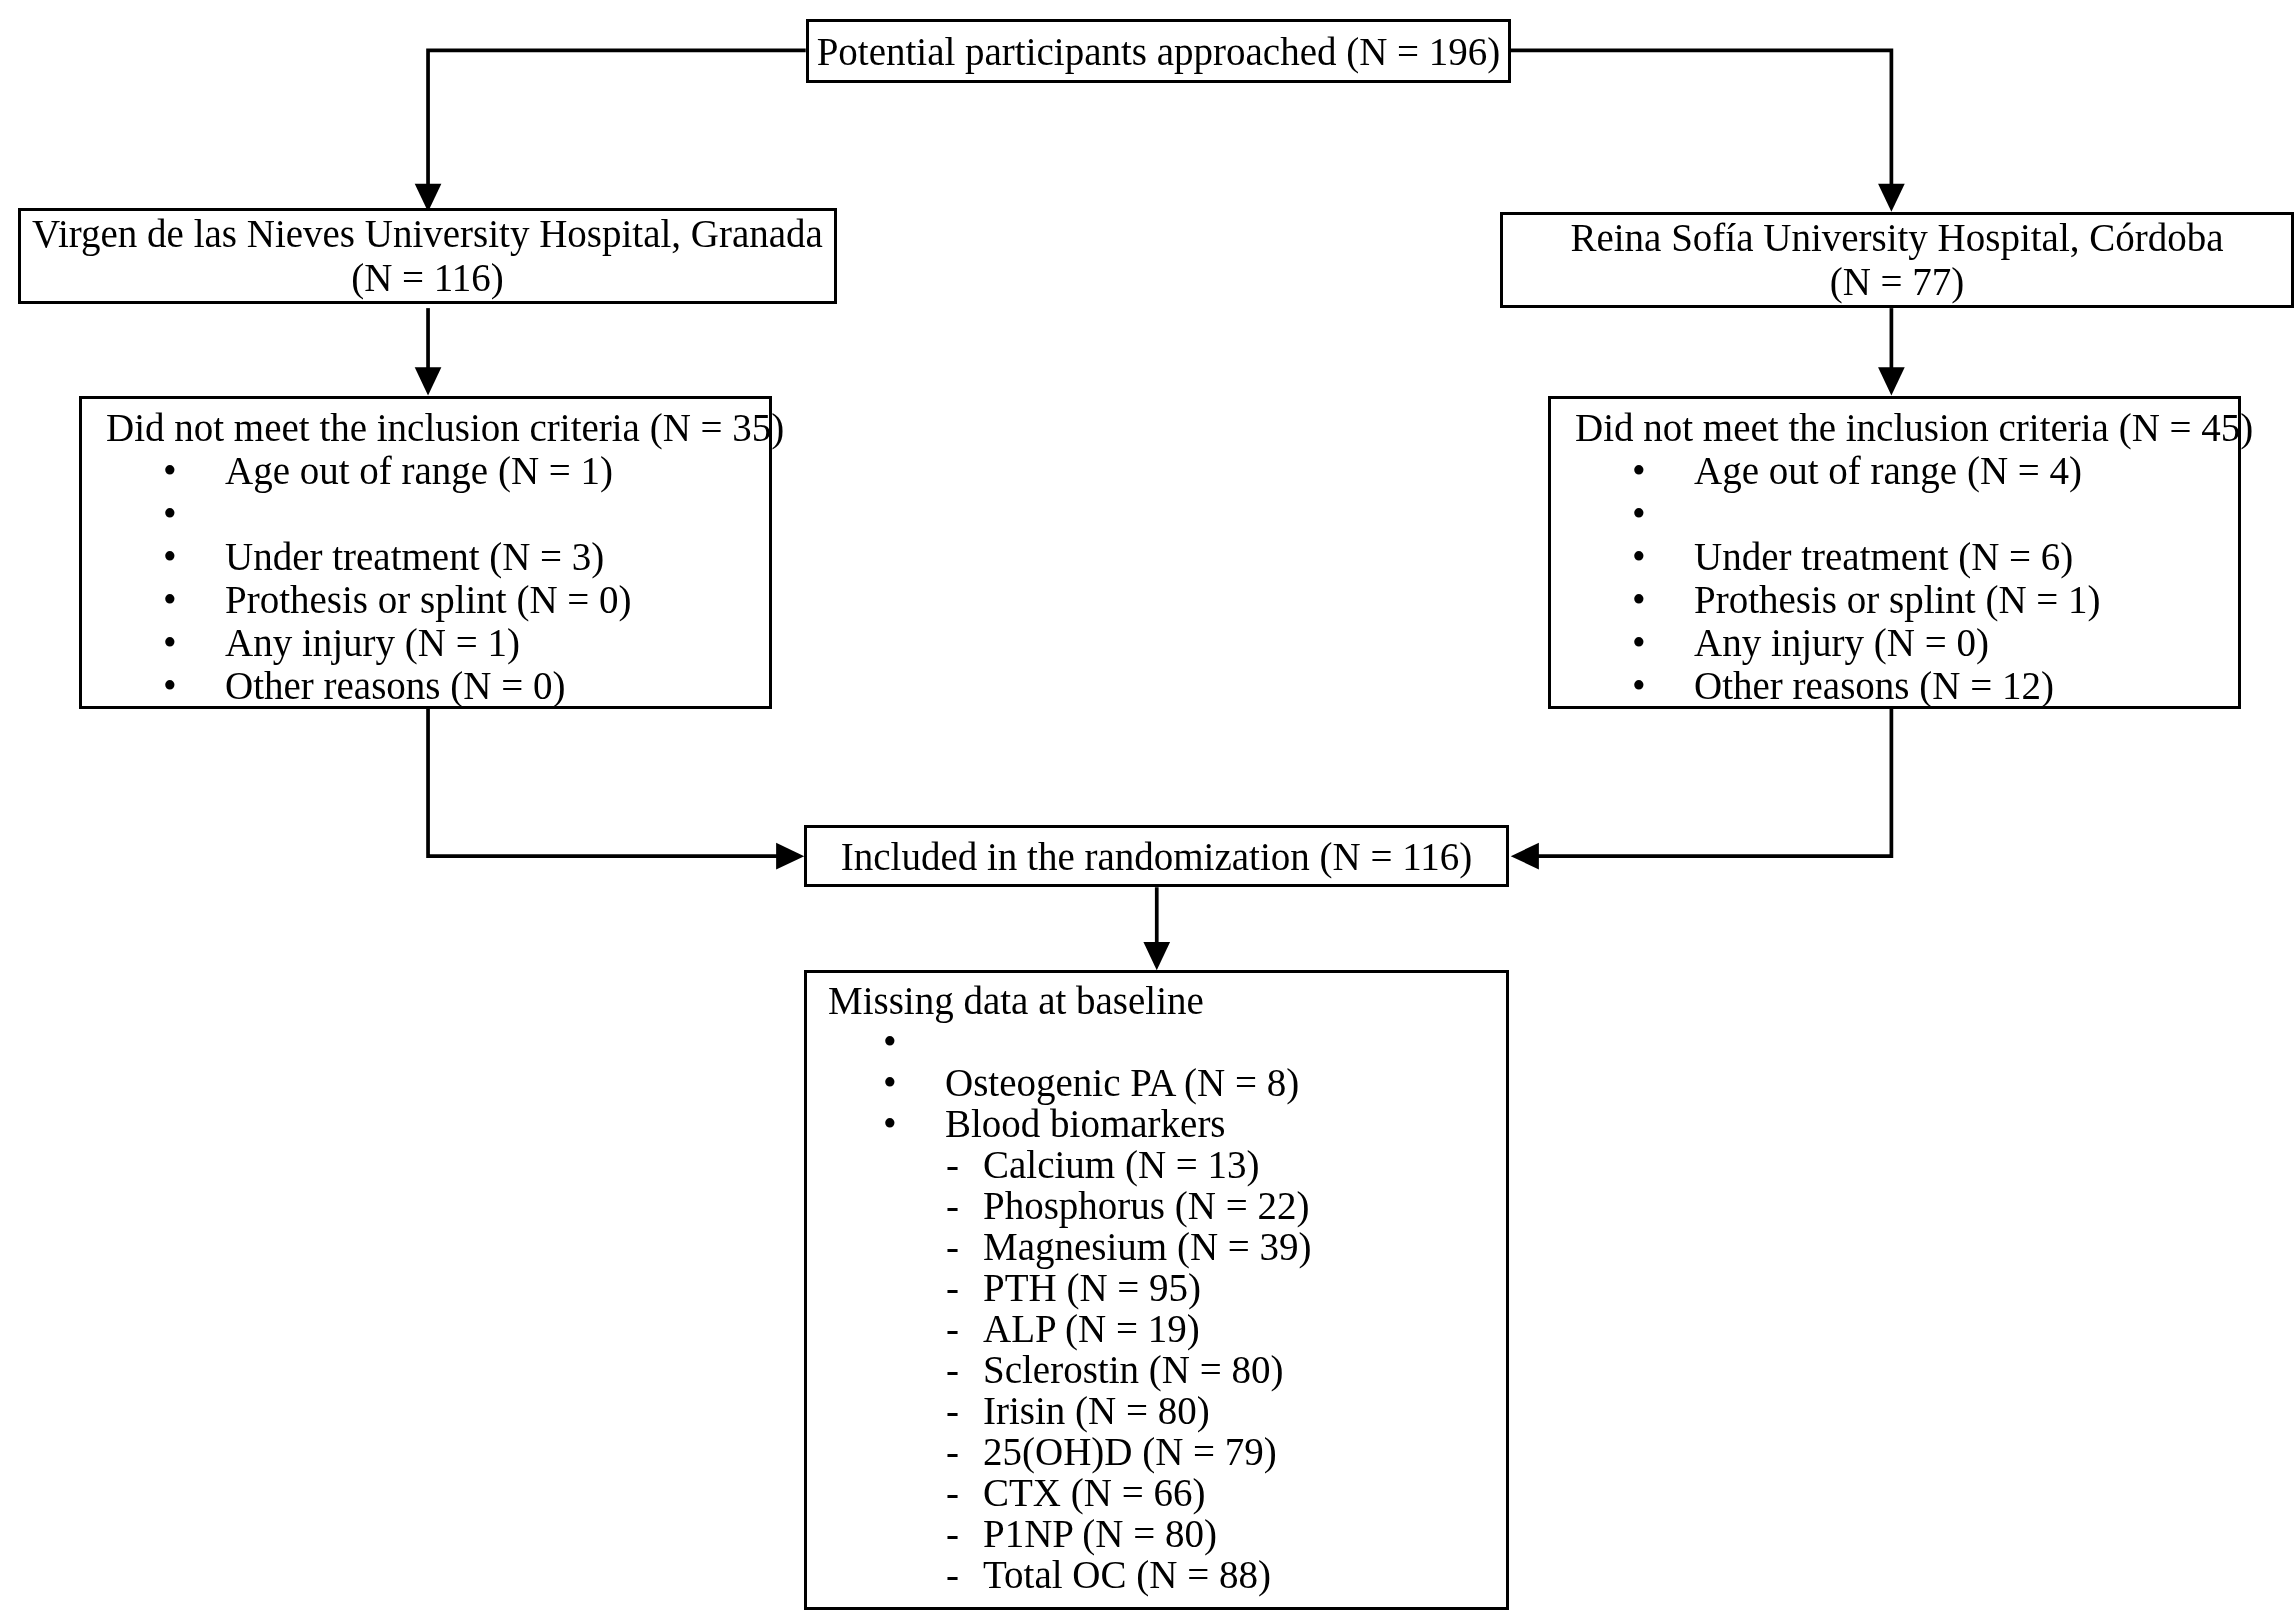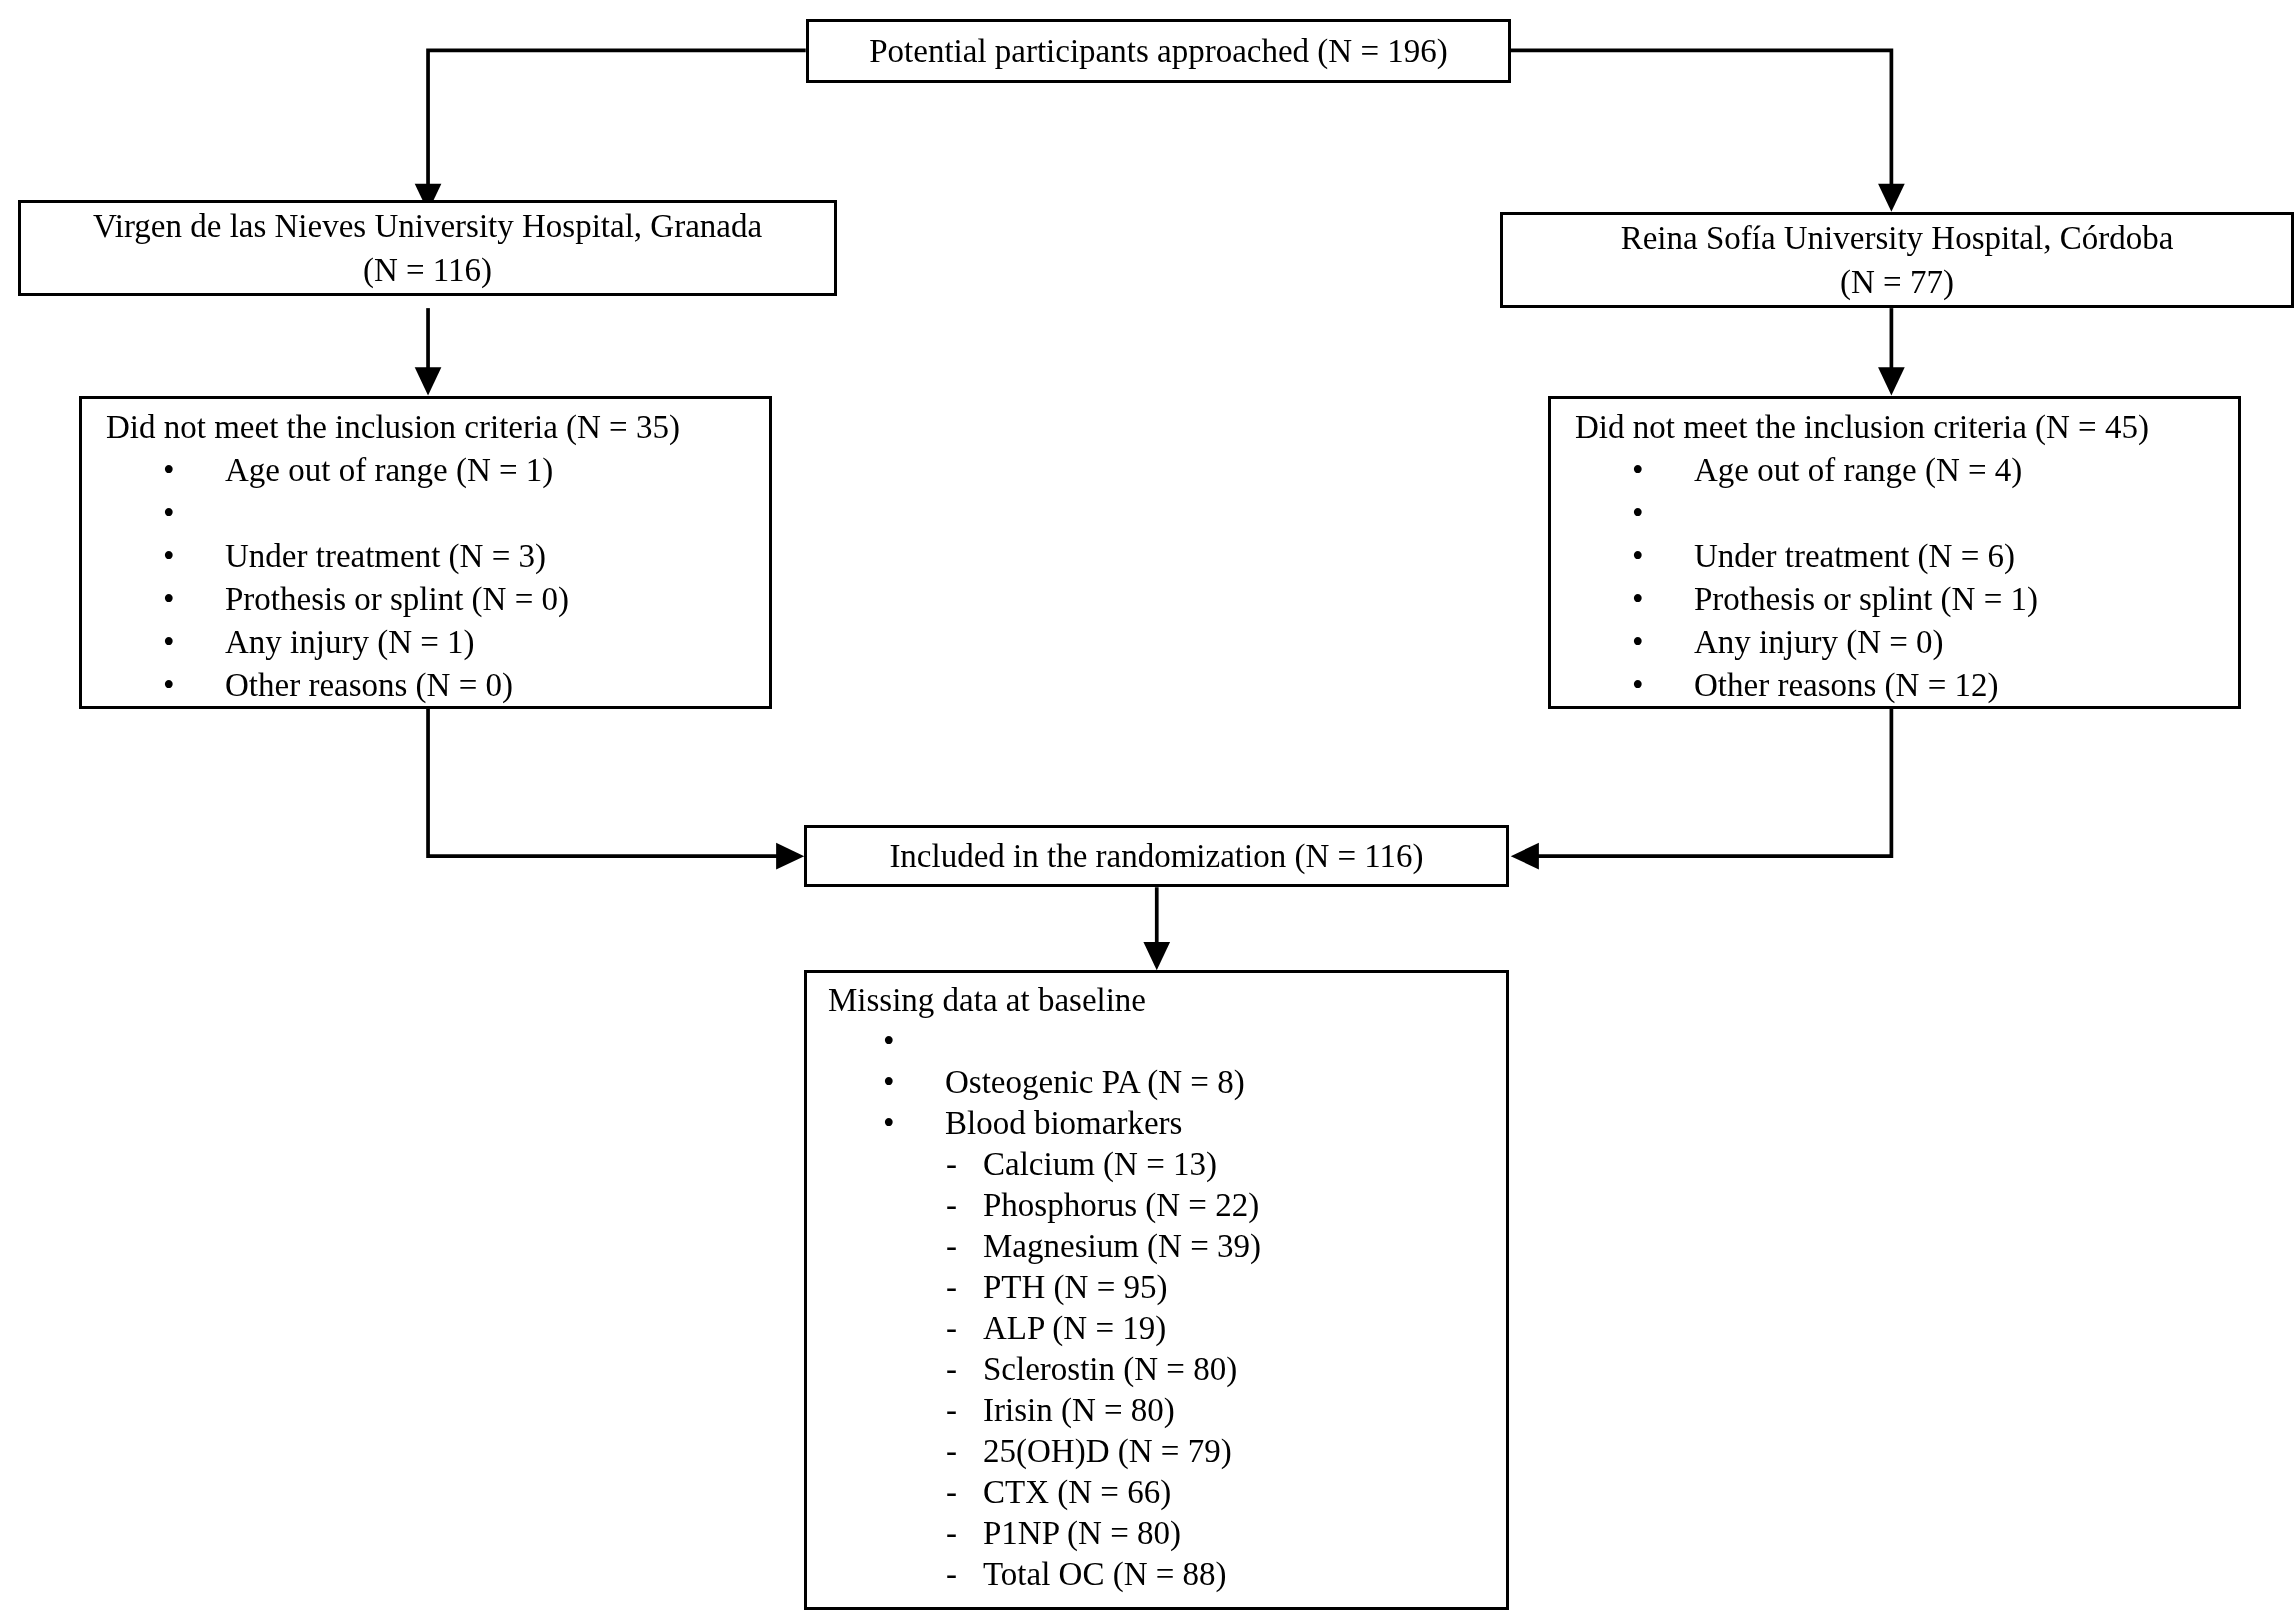--- a/index.html
+++ b/index.html
@@ -2,21 +2,21 @@
 <html style="font-size:12px"><head>
 <meta charset="utf-8">
 <style>
   html, body { margin: 0; padding: 0; background: #ffffff; }
   .canvas {
     position: relative;
     width: 2295px;
     height: 1616px;
     background: #ffffff;
     font-family: "Liberation Serif", serif;
-    font-size: 33px;
+    font-size: 39px;
     color: #000000;
     overflow: hidden;
     border-radius: 30px;
   }
   .box {
     position: absolute;
     box-sizing: border-box;
     border: 3px solid #000000;
     background: #ffffff;
   }
@@ -77,21 +77,21 @@
     <g>
       <polyline points="1562,1198 1562,1274"></polyline>
       <polygon points="1544,1272 1580,1272 1562,1310"></polygon>
     </g>
   </svg>
 
   <div class="box center-box" style="left:806px; top:19px; width:705px; height:64px;">
     <span>Potential participants approached (N = 196)</span>
   </div>
 
-  <div class="box center-box col" style="left:18px; top:200px; width:819px; height:96px;">
+  <div class="box center-box col" style="left:18px; top:208px; width:819px; height:96px;">
     <span>Virgen de las Nieves University Hospital, Granada</span>
     <span>(N = 116)</span>
   </div>
 
   <div class="box center-box col" style="left:1487px; top:212px; width:794px; height:96px;margin-left:13px;">
     <span>Reina Sofía University Hospital, Córdoba</span>
     <span>(N = 77)</span>
   </div>
 
   <div class="box listbox excl" style="left:79px; top:396px; width:693px; height:313px;">

